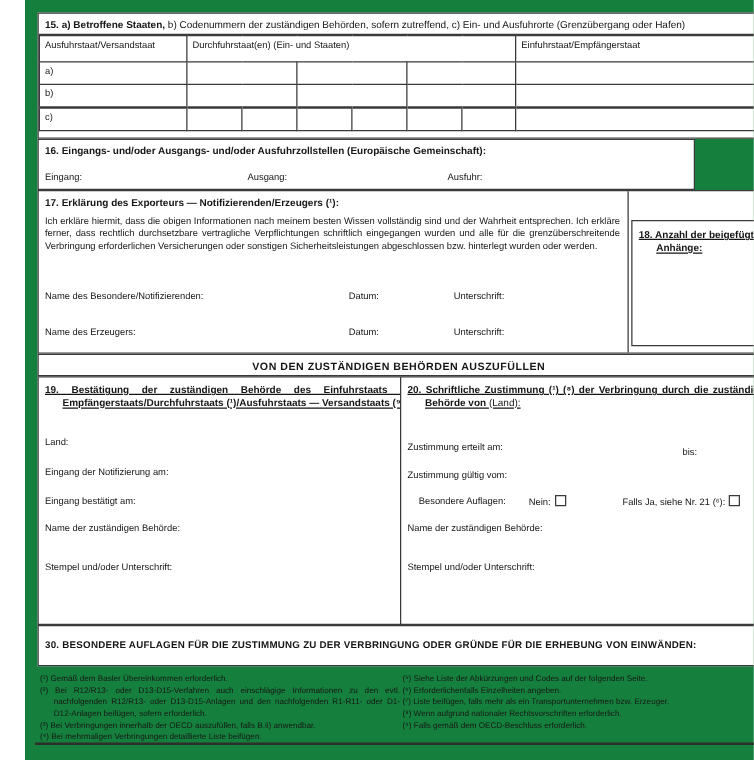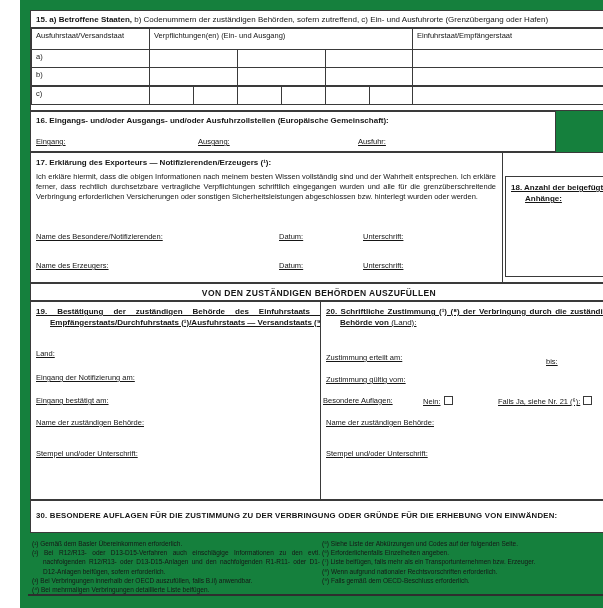--- a/index.html
+++ b/index.html
@@ -2,21 +2,21 @@
 <html><head>
 <meta charset="utf-8">
 <style>
   html,body{margin:0;padding:0;background:#fff;}
   body{width:603px;height:608px;font-family:"Liberation Sans",sans-serif;color:#161616;
        -webkit-font-smoothing:antialiased;}
   .page{position:relative;width:603px;height:608px;background:#15803d;overflow:hidden;margin-left:20px;}
   .box{position:absolute;border:1px solid #3a3a3a;background:#fff;box-sizing:border-box;}
   .abs{position:absolute;}
   .bold{font-weight:bold;}
-  .lbl{font-size:7.5px;white-space:nowrap;text-decoration:underline;}
+  .lbl{font-size:7.5px;white-space:nowrap;}
   .ttl{font-size:8px;font-weight:bold;}
 
   
   .sec15-title{font-size:8px;padding:4px 5px 3px 5px;border-bottom:1px solid #3a3a3a;}
   .sec15 table{border-collapse:collapse;width:100%;table-layout:fixed;}
   .sec15 td{border:1px solid #3a3a3a;font-size:7.5px;padding:2px 4px;vertical-align:top;
             overflow:hidden;white-space:nowrap;}
   .sec15 tr.hdr td{height:16px;}
   .sec15 tr.r td{height:13px;}
   .sec15 tr.rc td{border-top-width:2px;}
@@ -51,21 +51,21 @@
           <col style="width:44px;">
           <col style="width:44px;">
         <col style="width:44px;">
           <col style="width:44px;">
           <col style="width:43px;">
         <col>
       </colgroup>
       <tbody>
           <tr class="hdr">
         <td>Ausfuhrstaat/Versandstaat</td>
-        <td colspan="6">Verpflichtungen(en) (Ein- und Ausgang)</td>
+        <td colspan="6">Durchfuhrstaat(en) (Ein- und Staaten)</td>
         <td>Einfuhrstaat/Empfängerstaat</td>
       </tr>
       <tr class="r">
         <td>a)</td>
         <td colspan="2"></td>
         <td colspan="2"></td>
         <td colspan="2"></td>
         <td></td>
       </tr>
       <tr class="r">
@@ -123,21 +123,21 @@
     <span class="lbl abs" style="left:5px;top:94px;">Eingang bestätigt am:</span>
     <span class="lbl abs" style="left:5px;top:116px;">Name der zuständigen Behörde:</span>
     <span class="lbl abs" style="left:5px;top:147px;">Stempel und/oder Unterschrift:</span>
   </div>
 
   <div class="box" style="left:300px;top:301px;width:288px;height:199px;">
     <div class="ttl hang abs" style="left:5px;top:5px;width:272px;line-height:10.5px;text-align:justify;"><span class="bold">20. Schriftliche Zustimmung (¹) (⁸) der Verbringung durch die zuständige Behörde von </span><span style="font-weight:normal;">(Land):</span></div>
     <span class="lbl abs" style="left:5px;top:51px;">Zustimmung erteilt am:</span>
     <span class="lbl abs" style="left:5px;top:73px;">Zustimmung gültig vom:</span>
     <span class="lbl abs" style="left:177px;top:55px;padding-left:48px;">bis:</span>
-    <span class="lbl abs" style="left:2px;top:94px;">Besondere Auflagen:</span>
+    <span class="lbl abs" style="left:14px;top:94px;">Besondere Auflagen:</span>
     <span class="lbl abs" style="left:102px;top:94px;"><span>Nein:</span><span class="chk"></span></span>
     <span class="lbl abs" style="left:177px;top:94px;"><span>Falls Ja, siehe Nr. 21 (⁶):</span><span class="chk"></span></span>
     <span class="lbl abs" style="left:5px;top:116px;">Name der zuständigen Behörde:</span>
     <span class="lbl abs" style="left:5px;top:147px;">Stempel und/oder Unterschrift:</span>
   </div>
 
   <div class="box" style="left:10px;top:500px;width:578px;height:33px;">
     <div class="abs" style="left:5px;top:10px;width:566px;font-size:7.8px;font-weight:bold;letter-spacing:.2px;">30. BESONDERE AUFLAGEN FÜR DIE ZUSTIMMUNG ZU DER VERBRINGUNG ODER GRÜNDE FÜR DIE ERHEBUNG VON EINWÄNDEN:</div>
   </div>
 

